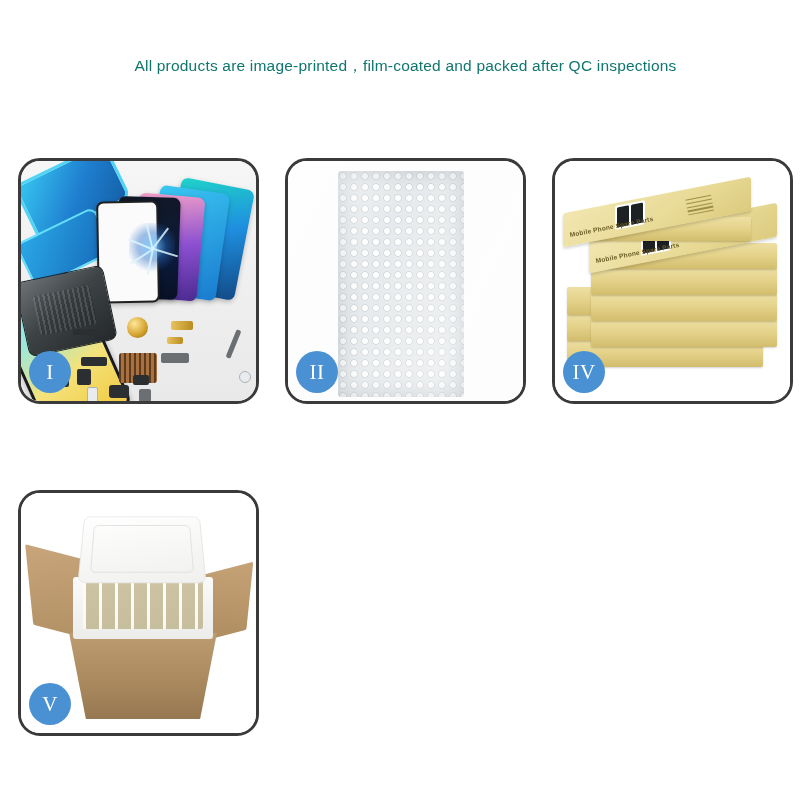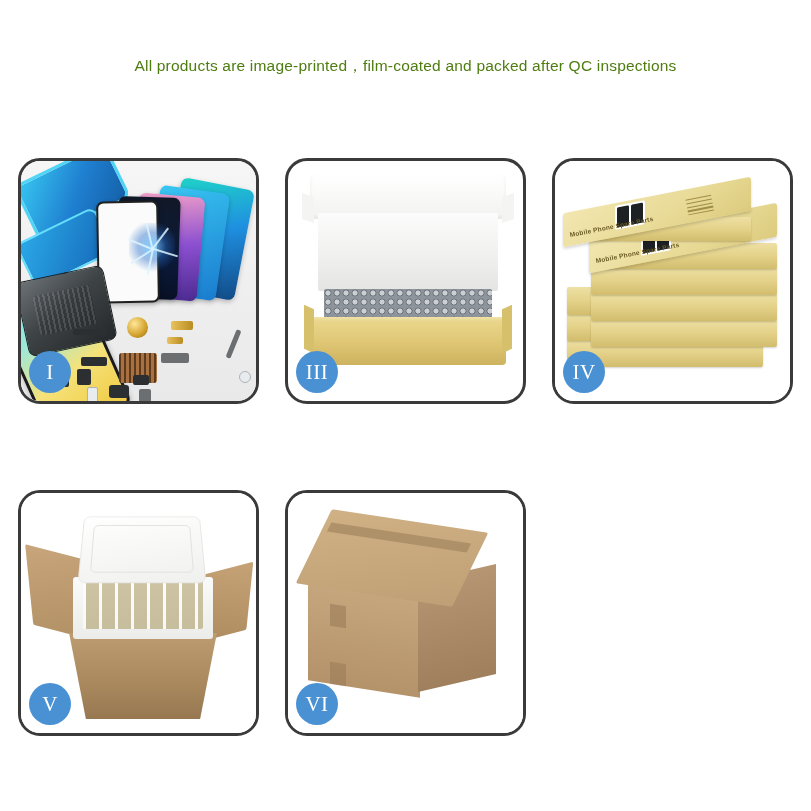--- a/index.html
+++ b/index.html
@@ -28,21 +28,21 @@
     letter-spacing: 0.5px;
     color: #111111;
     line-height: 1.05;
     margin: 0;
     white-space: nowrap;
   }
   .page-subtitle {
     font-family: "Liberation Sans", sans-serif;
     font-size: 15.5px;
     font-weight: 400;
-    color: #4d7c0f;
+    color: #0f766e;
     letter-spacing: 0.2px;
     margin: 12px 0 0 0;
     white-space: nowrap;
   }
 
   
   .grid {
     position: absolute;
     top: 158px;
     left: 18px;
@@ -384,31 +384,37 @@
       <div class="bit white" style="left:66px;top:226px;width:9px;height:16px;"></div>
       <div class="bit" style="left:112px;top:214px;width:16px;height:10px;"></div>
       <div class="bit lt" style="left:118px;top:228px;width:12px;height:13px;"></div>
       <div class="bit lt" style="left:210px;top:168px;width:5px;height:30px;transform:rotate(22deg);"></div>
       <div class="bit white" style="left:218px;top:210px;width:10px;height:10px;border-radius:50%;"></div>
       <div class="bit" style="left:36px;top:218px;width:12px;height:8px;"></div>
     </div>
     <div class="badge">I</div>
   </div>
 
-
   <div class="panel">
     <div class="scene">
-      <div class="p3-lid"></div>
-      <div class="p3-foam"></div>
-      <div class="p3-bubble"></div>
-      <div class="p3-rim"></div>
-      <div class="p3-box-front"></div>
+      <div class="p2-bg"></div>
+      <div class="p2-screen"></div>
+      <div class="p2-cable"></div>
+      <div class="p2-conn"></div>
+      <div class="p2-ic"></div>
+      <div class="p2-gold-l"></div>
+      <div class="p2-gold-r"></div>
+      <div class="p2-tape"></div>
+      <div class="p2-tape2"></div>
+      <div class="p2-wrap"></div>
+      <div class="p2-sheen"></div>
     </div>
-    <div class="badge">III</div>
+    <div class="badge">II</div>
   </div>
+
 
   <div class="panel">
     <div class="scene p4">
       <div class="p4-stack">
 
         <div class="bx" style="left:6px;top:152px;width:196px;height:28px;"></div>
         <div class="bx" style="left:6px;top:126px;width:196px;height:28px;"></div>
         <div class="bx" style="left:6px;top:100px;width:196px;height:28px;"></div>
         <div class="bx" style="left:30px;top:132px;width:186px;height:28px;"></div>
         <div class="bx" style="left:30px;top:106px;width:186px;height:28px;"></div>
@@ -453,25 +459,14 @@
       <div class="p5-flap-l"></div>
       <div class="p5-flap-r"></div>
       <div class="p5-carton"></div>
       <div class="p5-foam-body"></div>
       <div class="p5-inner"></div>
       <div class="p5-foam-lid"></div>
     </div>
     <div class="badge">V</div>
   </div>
 
-  <div class="panel">
-    <div class="scene p6">
-      <div class="p6-front"></div>
-      <div class="p6-side"></div>
-      <div class="p6-top"></div>
-      <div class="p6-seam"></div>
-      <div class="p6-tape-a"></div>
-      <div class="p6-tape-b"></div>
-    </div>
-    <div class="badge">VI</div>
-  </div>
 
 </div>
 
 </body></html>

